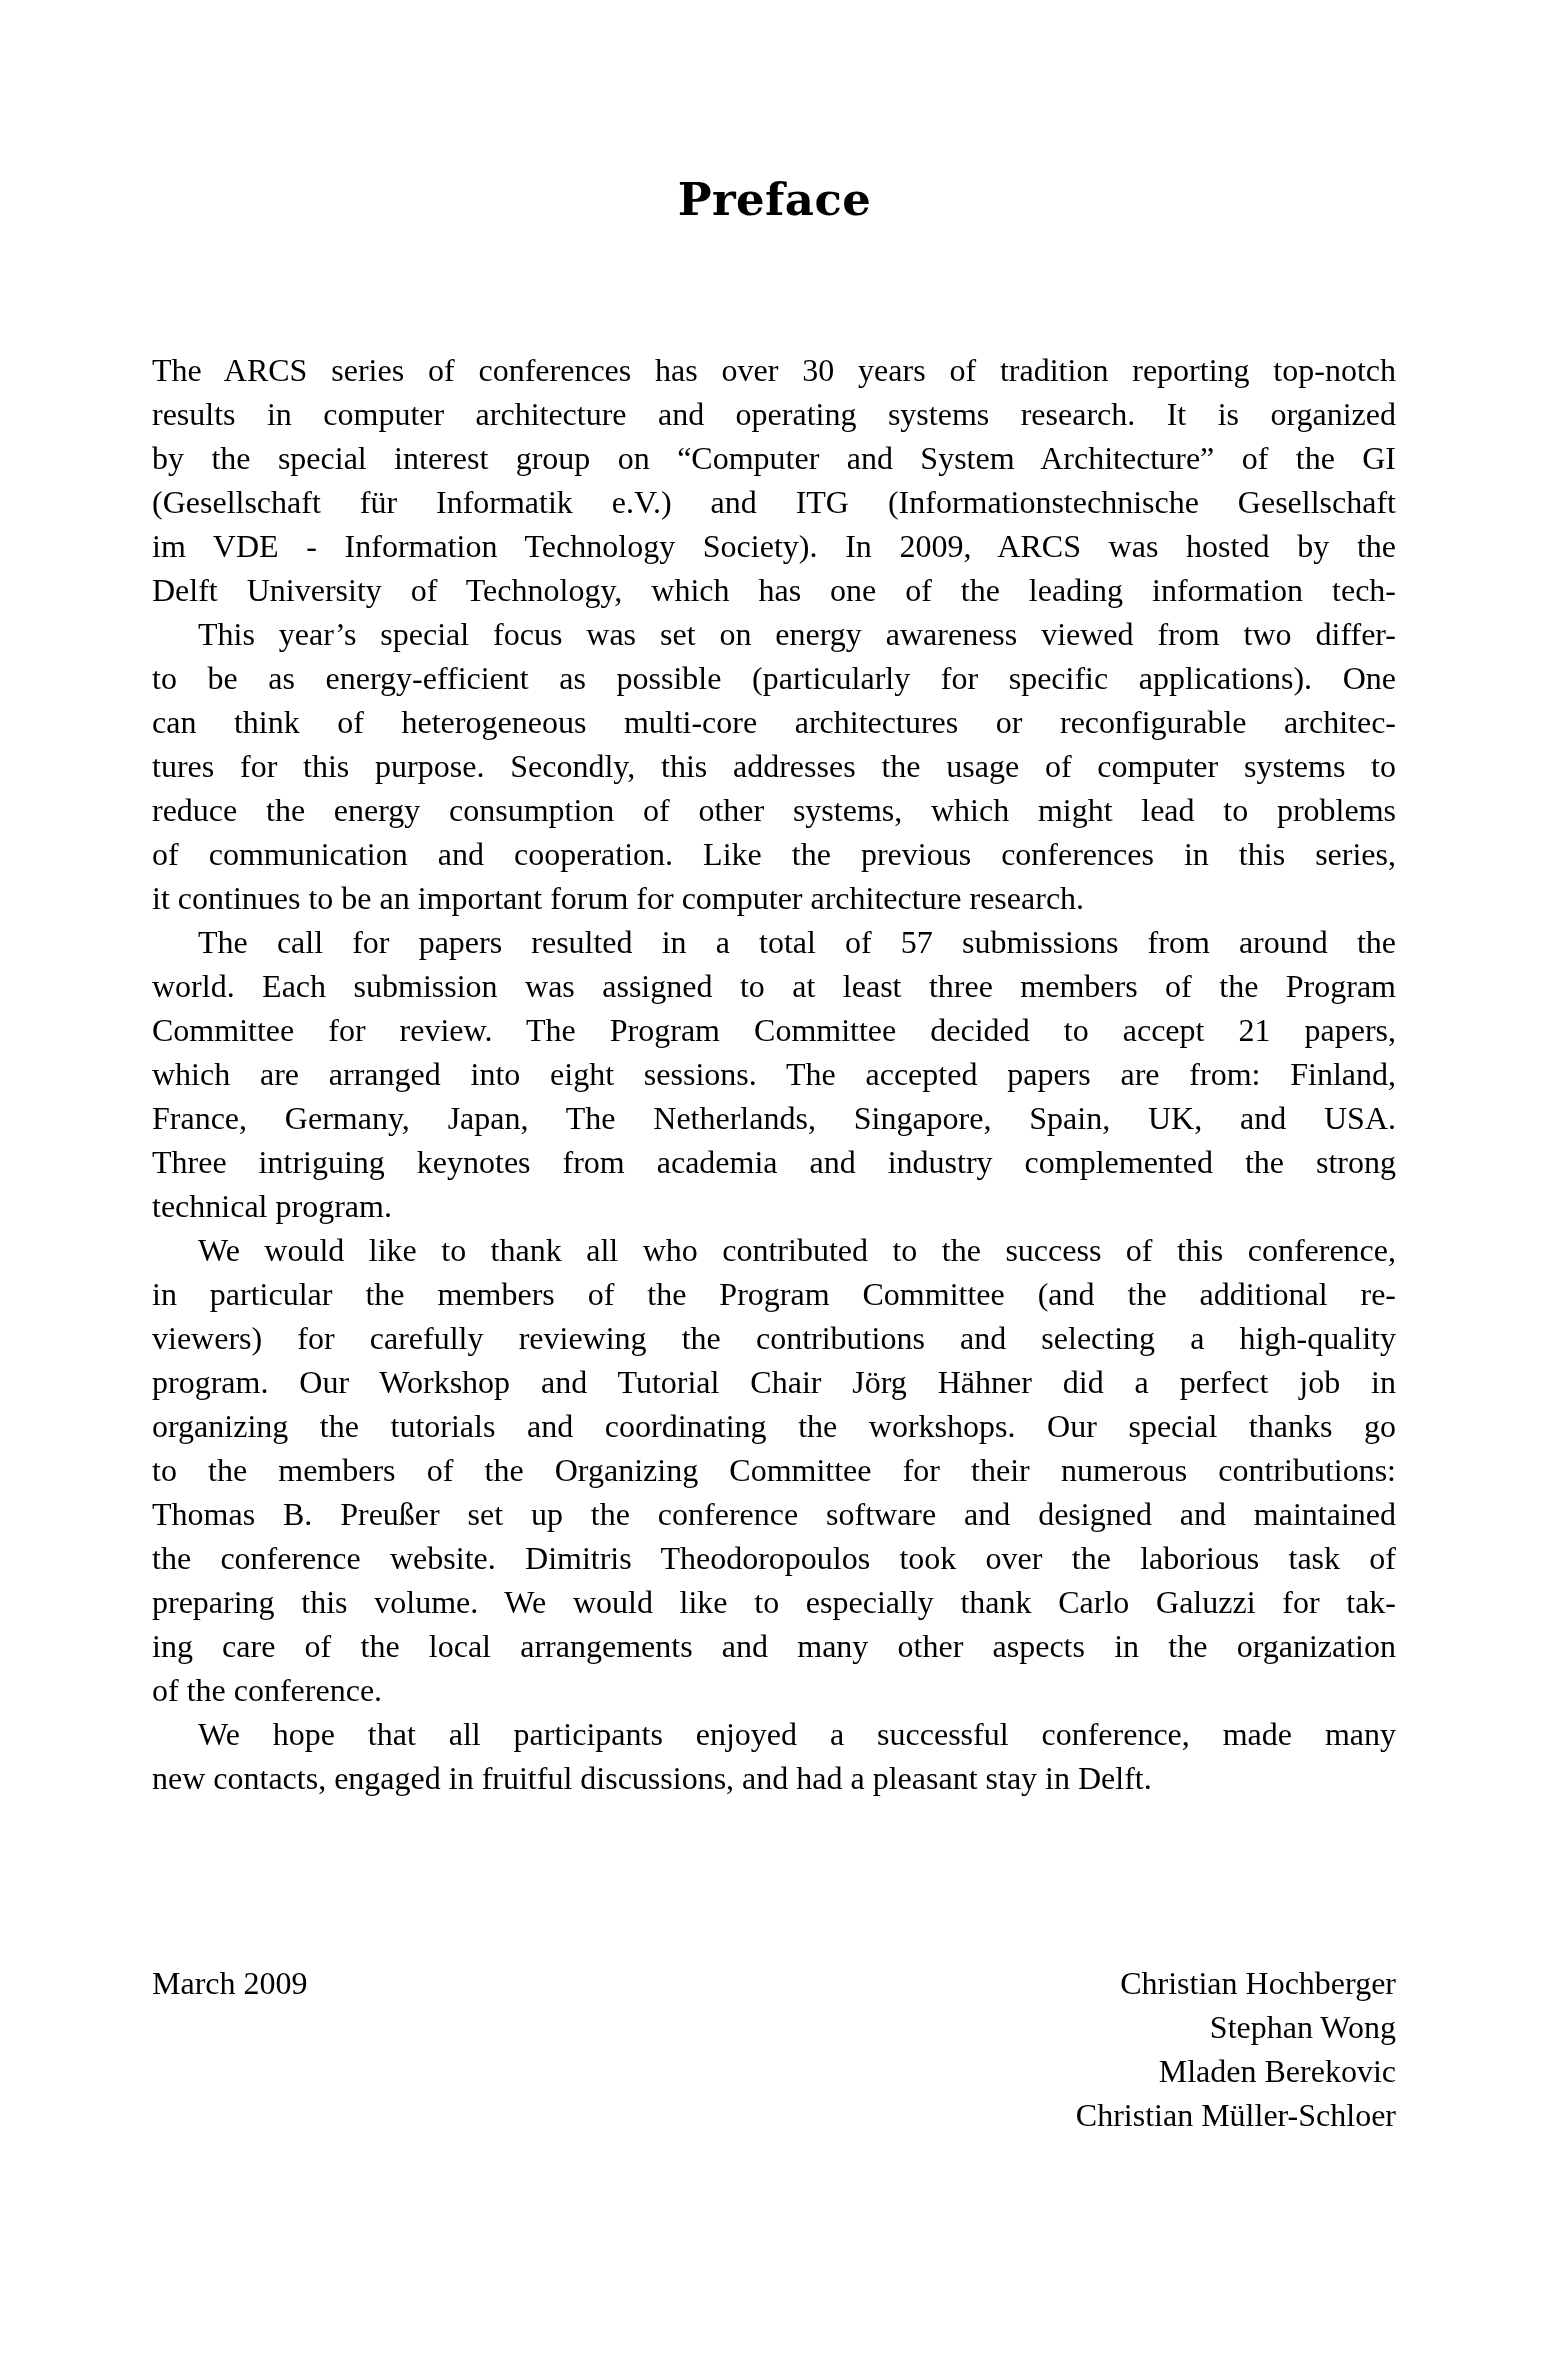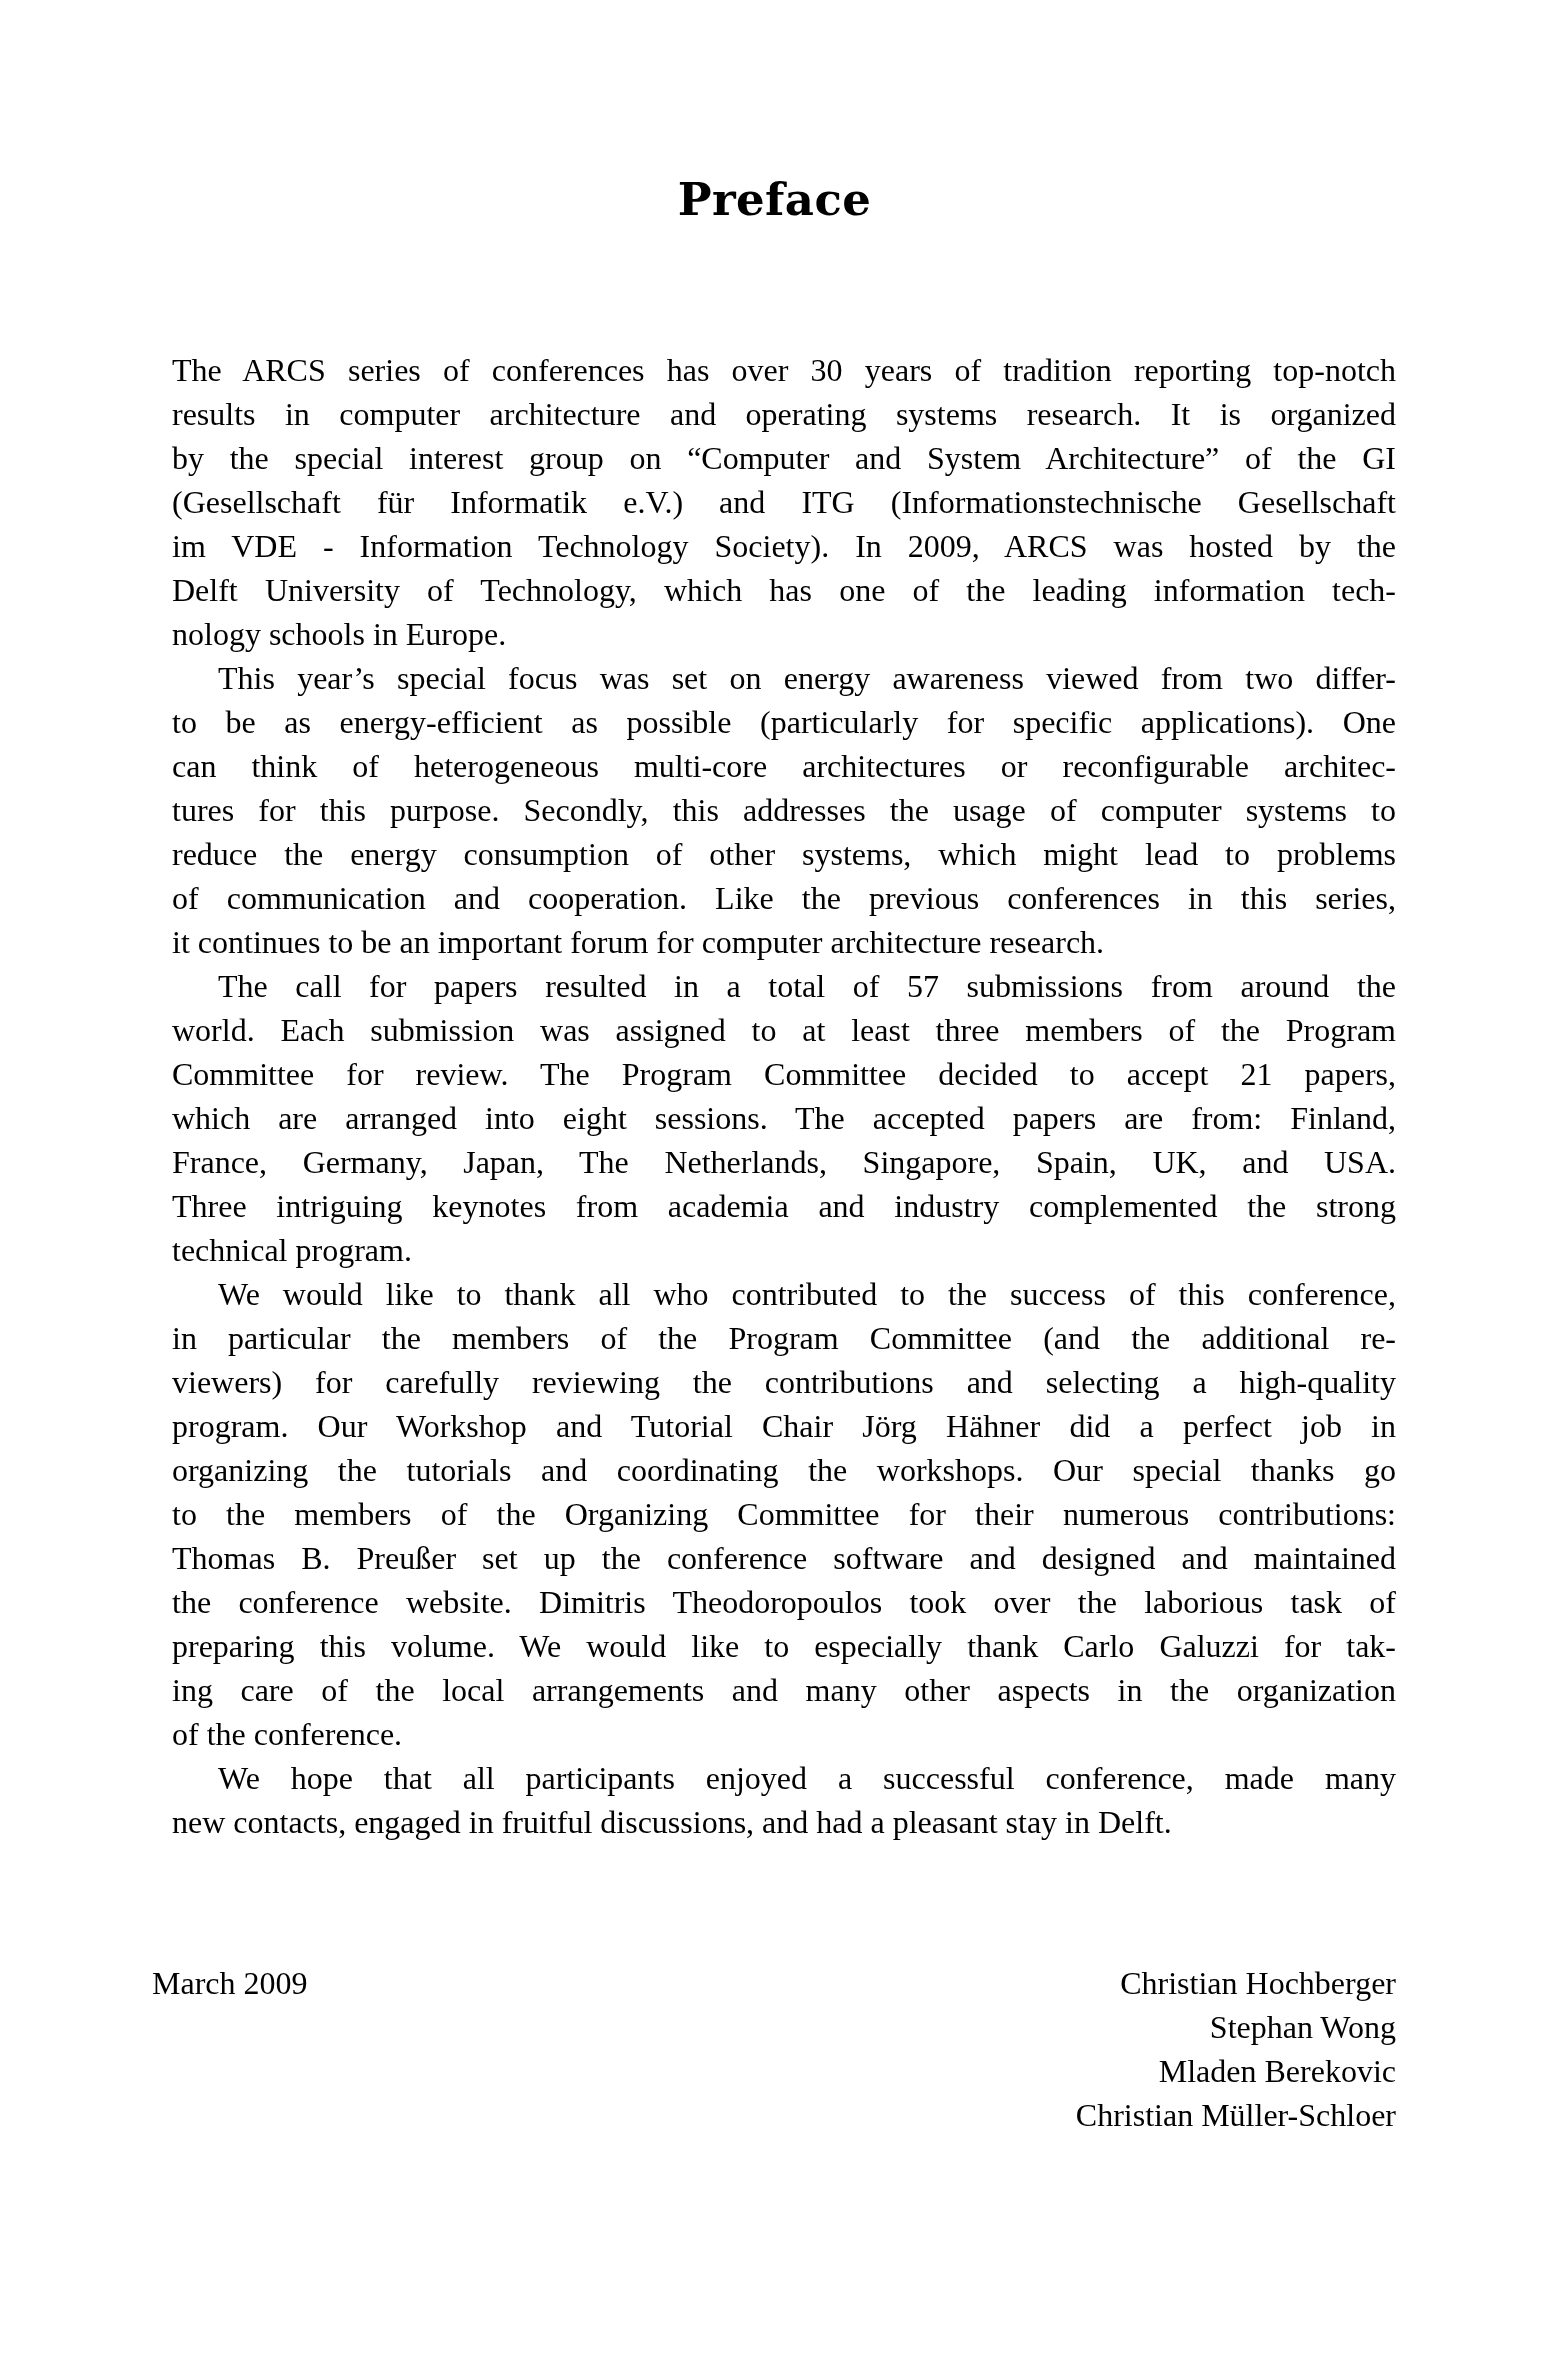--- a/index.html
+++ b/index.html
@@ -8,21 +8,21 @@
   .title {
     position: absolute; left: 0; width: 1549px; top: 169px;
     text-align: center;
     font-family: "DejaVu Serif", serif; font-weight: bold; font-size: 45px; line-height: 61px;
     letter-spacing: 0.4px;
   }
   .body {
     position: absolute; left: 152px; width: 1244px; top: 348px;
     font-family: "Liberation Serif", serif; font-size: 32px; line-height: 44px;
   }
-  .line { display: block; height: 44px; white-space: nowrap; text-align: justify; text-align-last: justify; margin-left: 20px; }
+  .line { display: block; height: 44px; white-space: nowrap; text-align: justify; text-align-last: justify; }
   .line.last { text-align-last: left; }
   .line.indent { padding-left: 46px; }
   .sig {
     position: absolute; left: 152px; width: 1244px; top: 1961px;
     font-family: "Liberation Serif", serif; font-size: 32px; line-height: 44px;
   }
   .date { position: absolute; left: 0; top: 0; }
   .authors { position: absolute; right: 0; top: 0; text-align: right; font-family: Liberation Serif, serif; }
   .author { display: block; height: 44px; white-space: nowrap; }
 </style>
@@ -33,21 +33,20 @@
   <h1 class="title" style="margin:0">Preface</h1>
 
   <div class="body" id="body">
       <div>
         <span class="line">The ARCS series of conferences has over 30 years of tradition reporting top-notch</span>
         <span class="line">results in computer architecture and operating systems research. It is organized</span>
         <span class="line">by the special interest group on “Computer and System Architecture”  of the GI</span>
         <span class="line">(Gesellschaft für Informatik e.V.) and ITG (Informationstechnische Gesellschaft</span>
         <span class="line">im VDE - Information Technology Society). In 2009, ARCS was hosted by the</span>
         <span class="line">Delft University of Technology, which has one of the leading information tech-</span>
-        <span class="line last">nology schools in Europe.</span>
       </div>
       <div>
         <span class="line indent">This year’s special focus was set on energy awareness viewed from two differ-</span>
         <span class="line">to be as energy-efficient as possible (particularly for specific applications). One</span>
         <span class="line">can think of heterogeneous multi-core architectures or reconfigurable architec-</span>
         <span class="line">tures for this purpose. Secondly, this addresses the usage of computer systems to</span>
         <span class="line">reduce the energy consumption of other systems, which might lead to problems</span>
         <span class="line">of communication and cooperation. Like the previous conferences in this series,</span>
         <span class="line last">it continues to be an important forum for computer architecture research.</span>
       </div>

